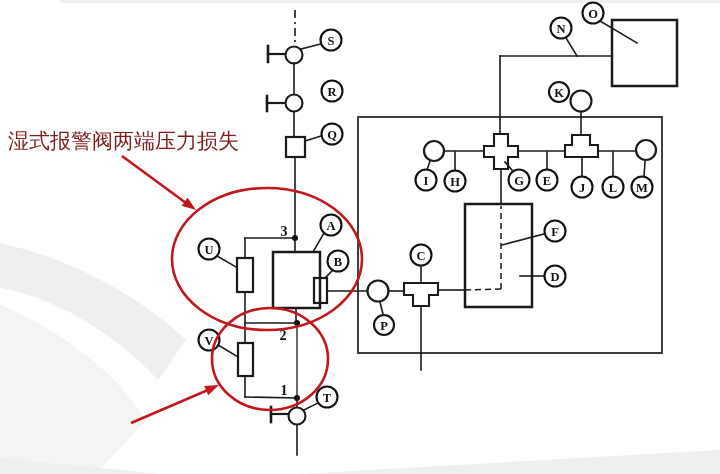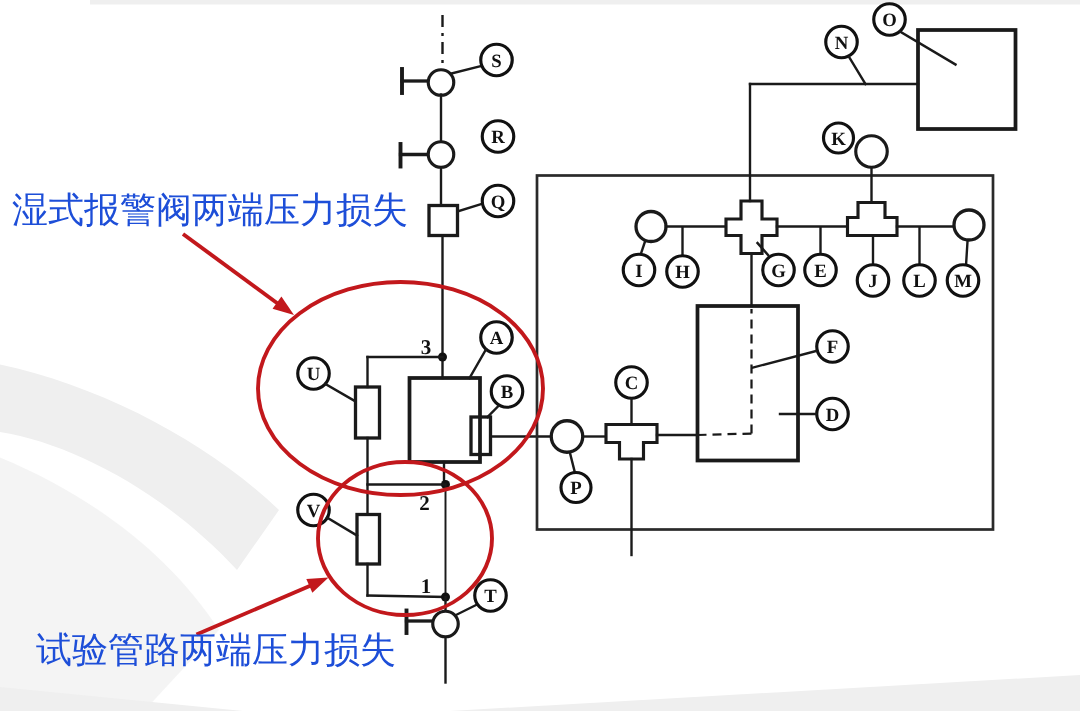--- a/index.html
+++ b/index.html
@@ -23,21 +23,21 @@
   .fitting{fill:#fff;stroke:var(--ink,#1a1a1a);stroke-width:2.1;}
   .node{fill:#111;stroke:none;}
   text.lbl{font-family:"Liberation Serif", serif;font-size:12.5px;font-weight:700;fill:#111;
            text-anchor:middle;}
   text.num{font-family:"Liberation Serif", serif;font-size:14px;font-weight:700;fill:#111;
            text-anchor:middle;}
   .redline{stroke:var(--accent,#c2181c);stroke-width:2.6;fill:none;}
   .redfill{fill:var(--accent,#c2181c);stroke:none;}
   .wm{fill:var(--wm,#efefef);stroke:none;}
   .ann{
-    position:absolute;color:#1d4ed8;font-size:24px;line-height:24px;
+    position:absolute;color:#7f1d1d;font-size:21px;line-height:24px;
     font-family:Liberation Serif, serif;white-space:nowrap;
   }
   .ann-top{left:8px;top:129px;}
   .ann-bottom{left:24px;top:422px;}
 </style>
 </head>
 <body>
 
 <div class="stage">
 
@@ -221,14 +221,13 @@
 
     <line class="redline" x1="122" y1="156" x2="186" y2="203"></line>
     <polygon class="redfill" points="196,210 181.7,205.8 187.6,197.7"></polygon>
 
     <line class="redline" x1="131" y1="423" x2="208" y2="390"></line>
     <polygon class="redfill" points="219,385 208.2,395.2 204.2,386"></polygon>
   </g>
 </svg>
 
   <div class="ann ann-top">湿式报警阀两端压力损失</div>
-  <div class="ann ann-bottom">试验管路两端压力损失</div>
 </div>
 
 </body></html>

